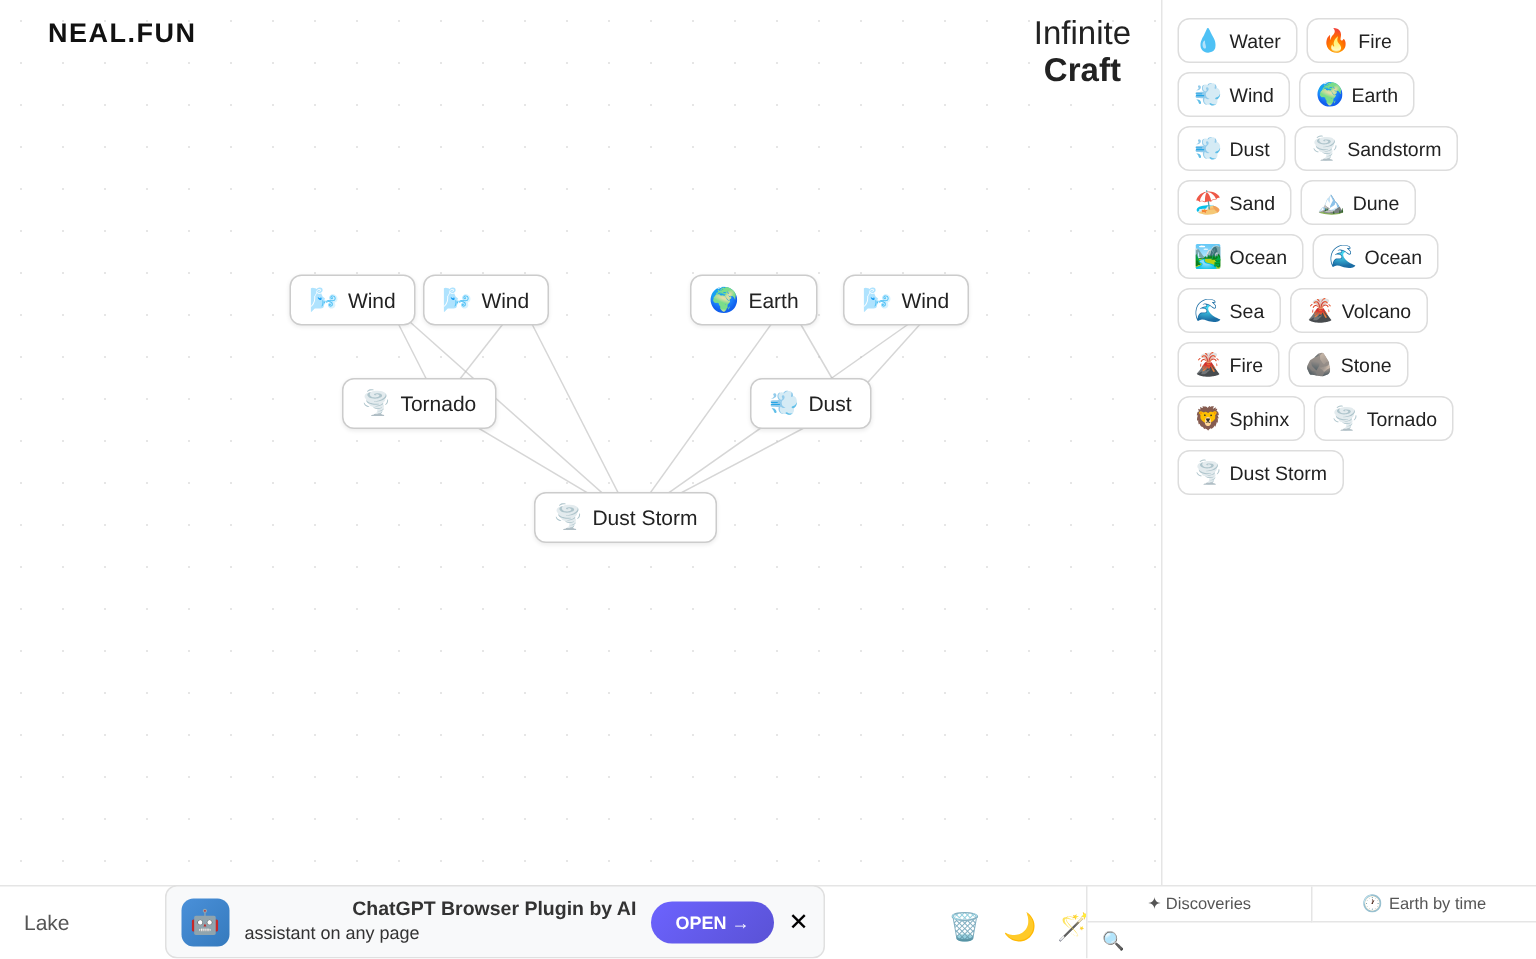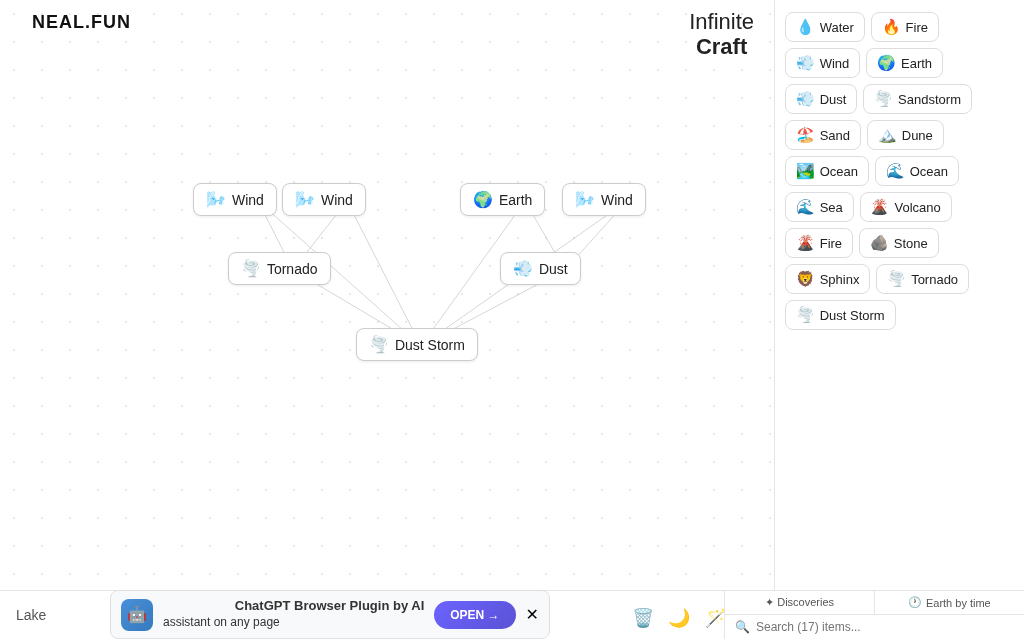--- a/index.html
+++ b/index.html
@@ -426,15 +426,14 @@
 <div id="sidebar-bottom">
   <div id="sidebar-tabs">
     <div class="tab">✦ Discoveries</div>
     <div class="tab">
       <span>🕐</span>
       <span>Earth by time</span>
     </div>
   </div>
   <div id="search-bar">
     <span class="search-icon">🔍</span>
-    <input type="text" placeholder="Search (17) items..." style="">
   </div>
 </div>
 
 </body></html>

